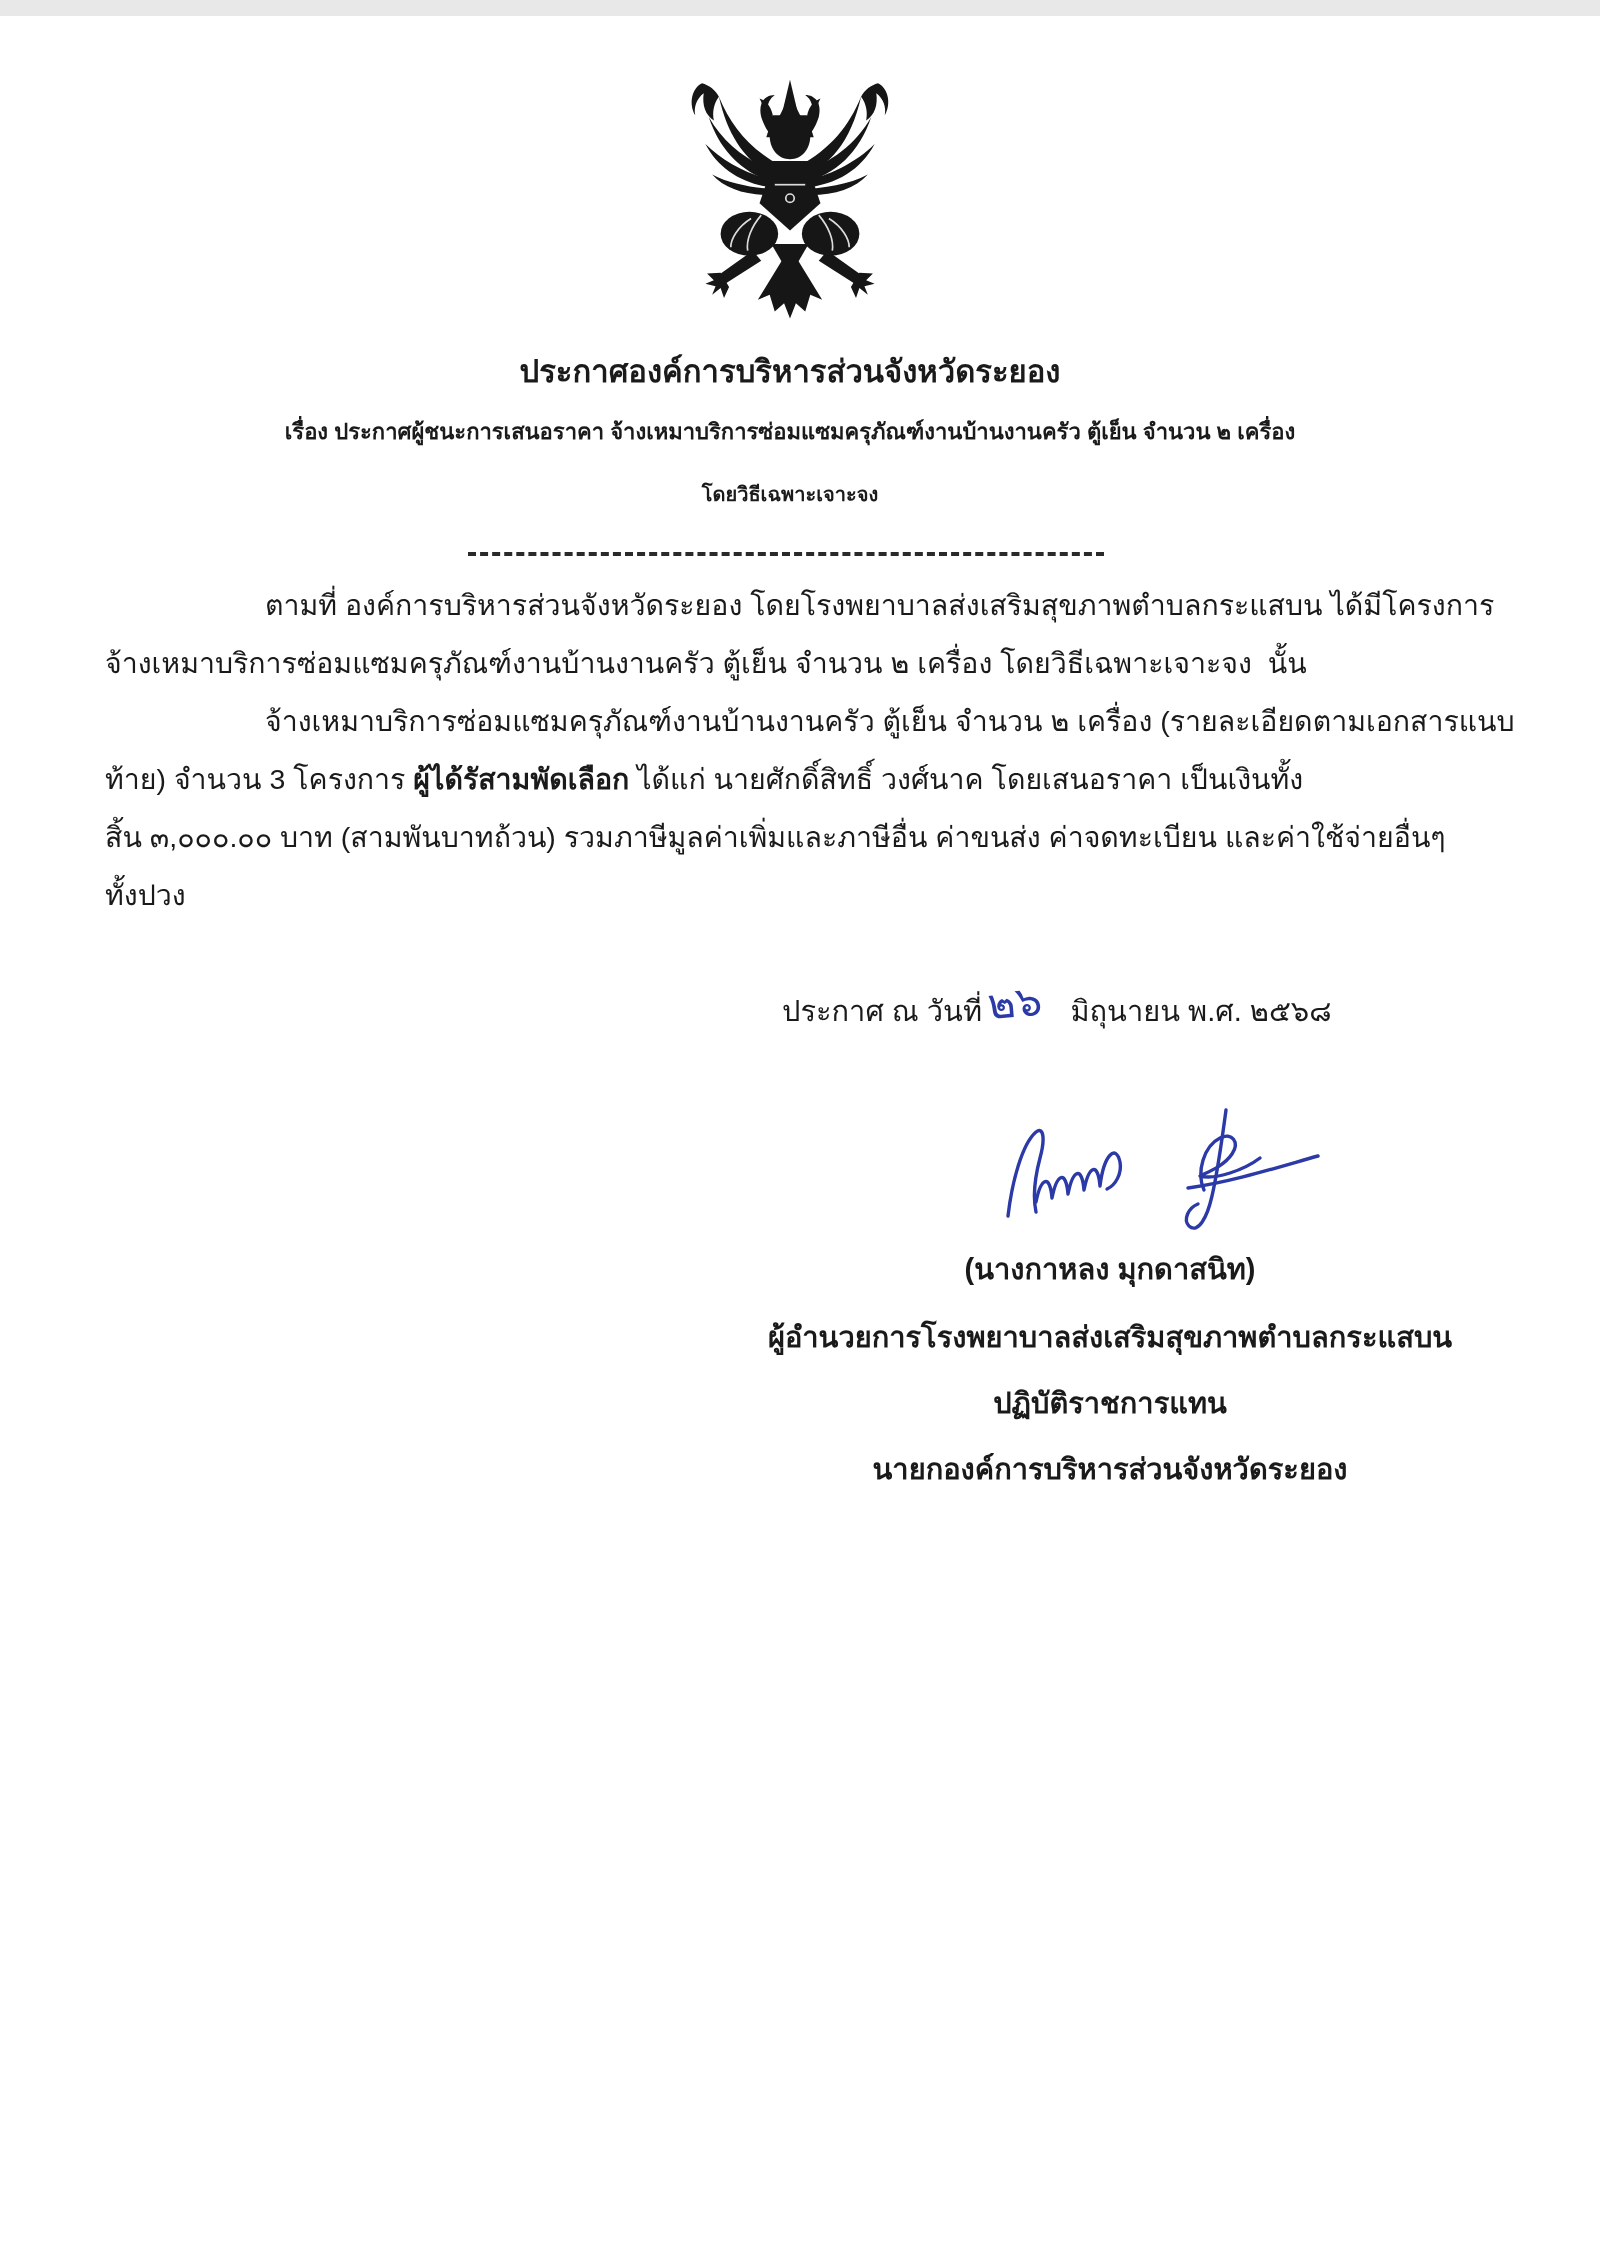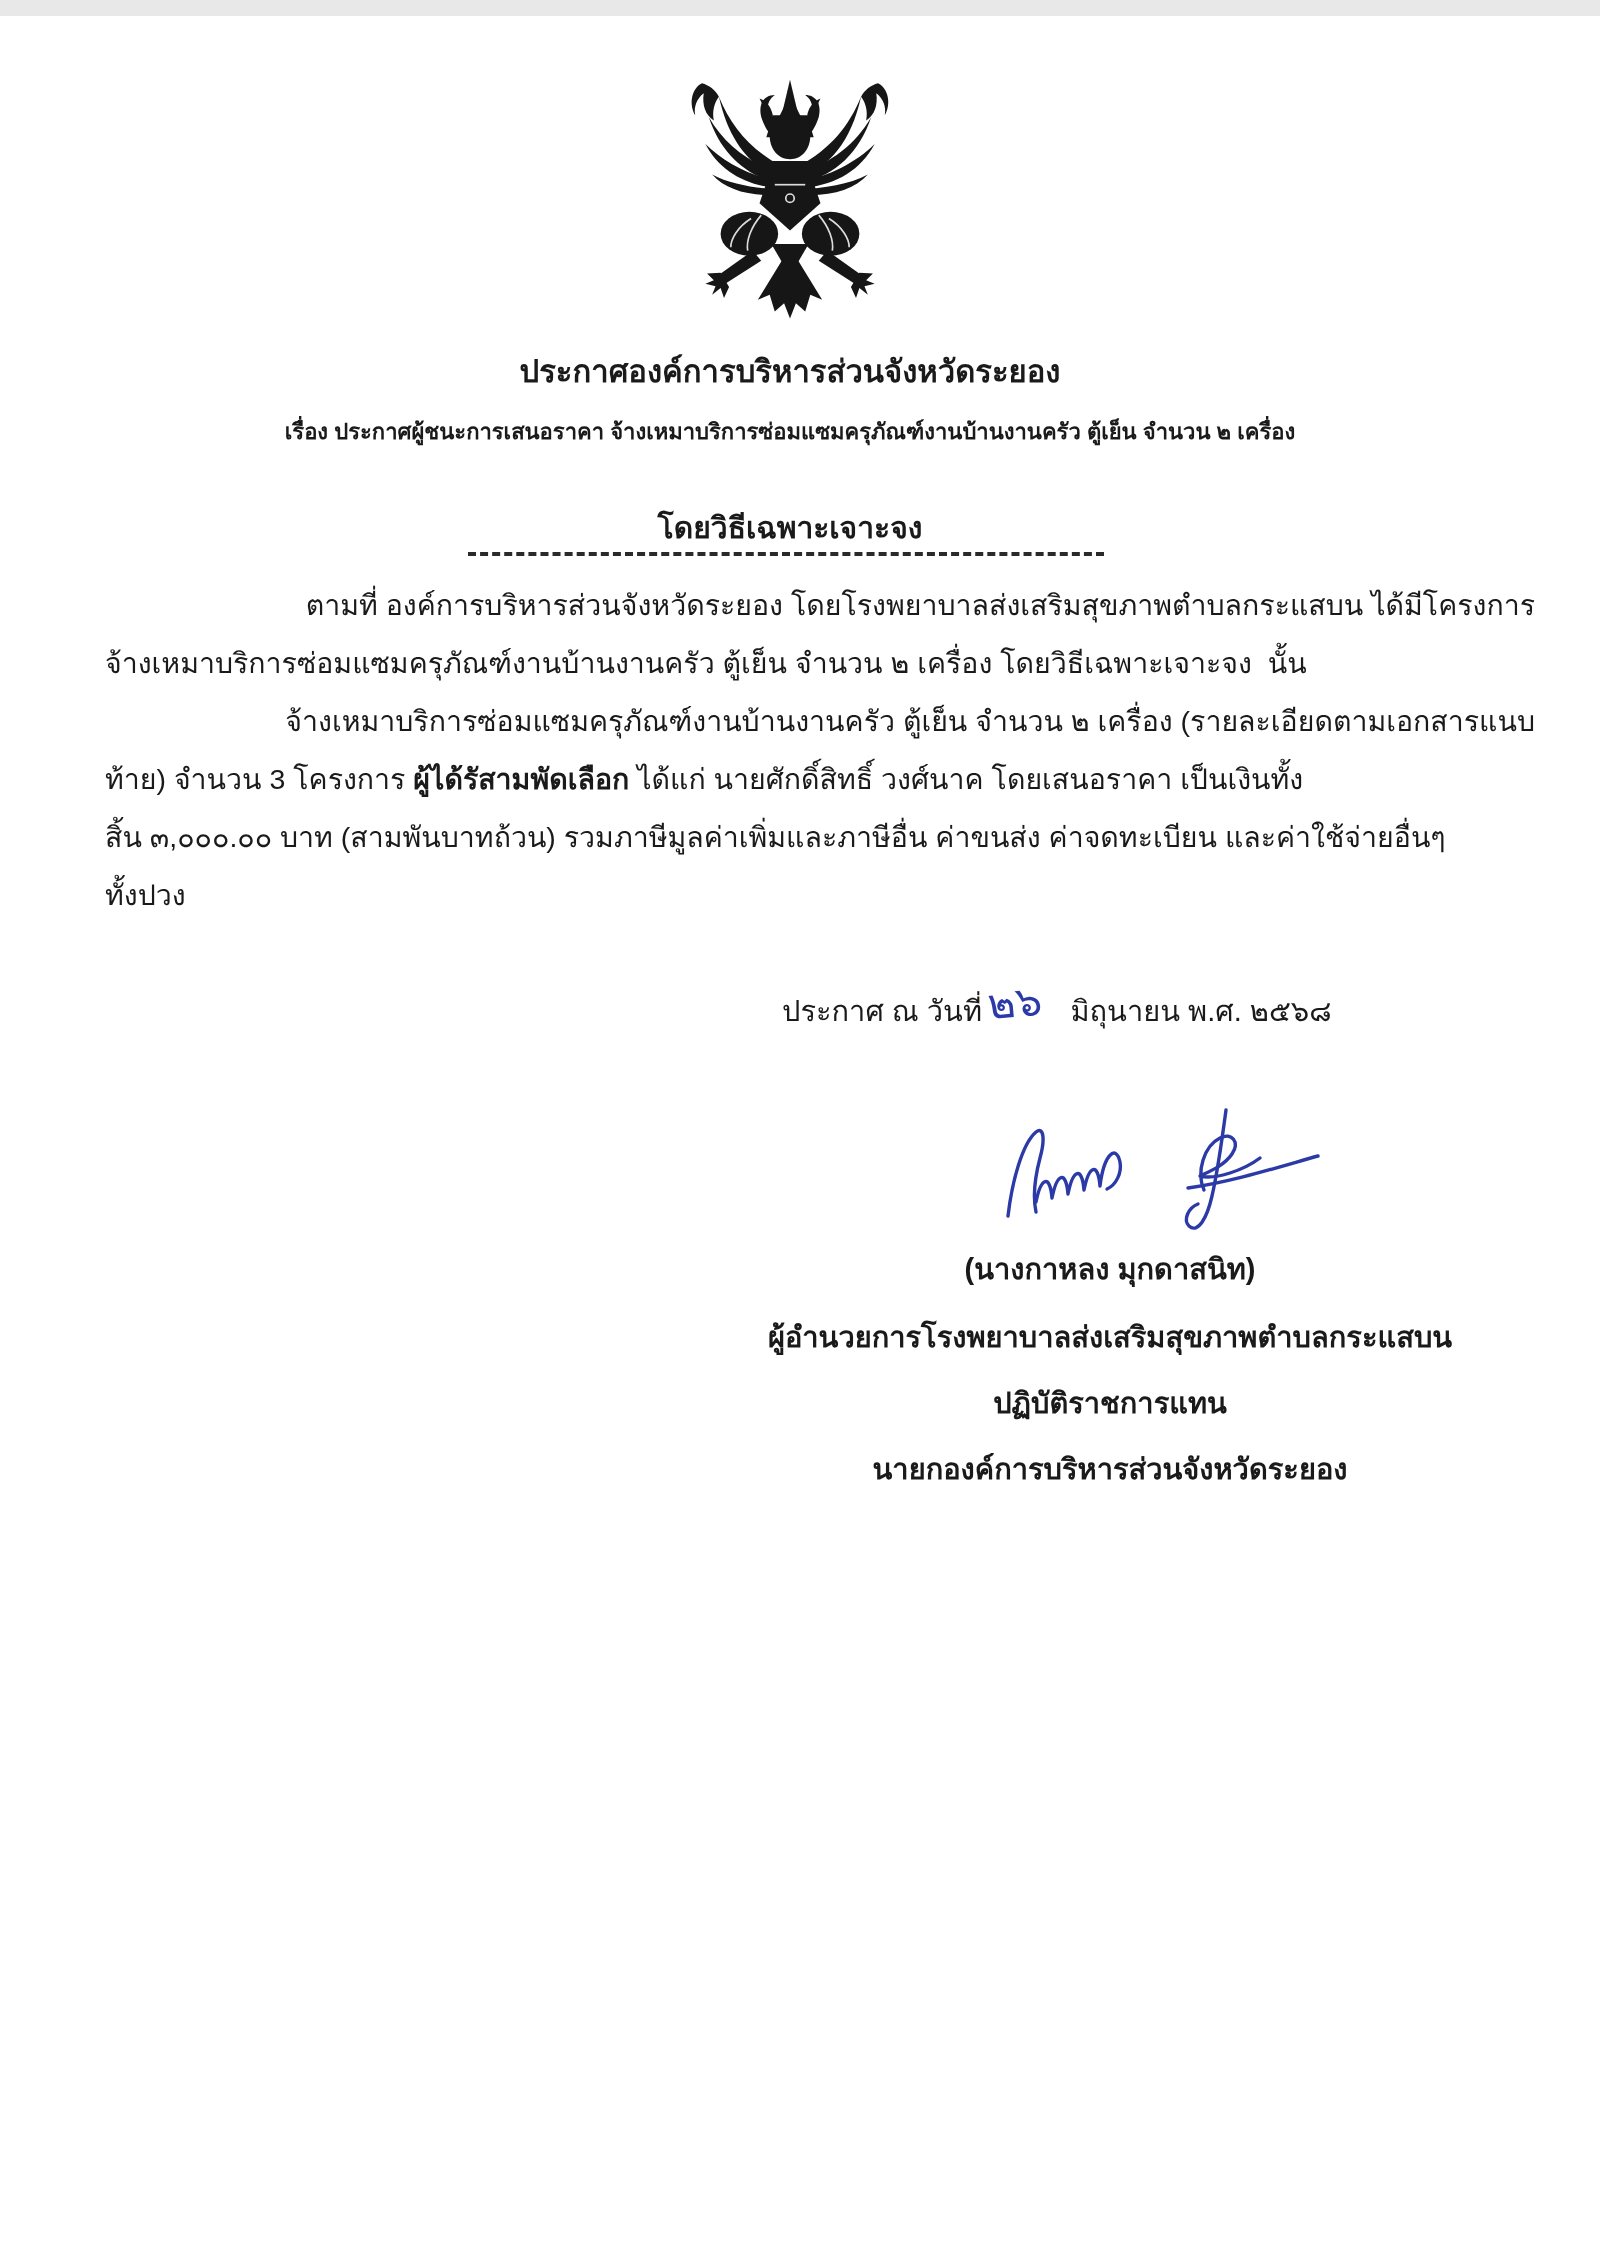--- a/index.html
+++ b/index.html
@@ -12,31 +12,31 @@
     color:#1a1a1a;
     overflow:hidden;
   }
   .emblem { position:absolute; left:680px; top:62px; width:220px; height:254px; }
   .heading-line {
     position:absolute; left:90px; width:1400px;
     text-align:center; font-weight:700; white-space:pre;
   }
   .doc-title   { top:330px; font-size:31px; }
   .doc-subj1   { top:398px; font-size:22px; }
-  .doc-subj2   { top:488px; font-size:30px; }
+  .doc-subj2   { top:462px; font-size:20px; }
   .divider {
     position:absolute; left:468px; top:536px; width:636px;
     border-top:4px dashed #2a2a2a; height:0;
   }
   .body-text {
     position:absolute; left:105px; top:560px; width:1430px;
     font-size:28.5px;
   }
   .body-line { height:58px; line-height:58px; white-space:pre; }
-  .indent { padding-left:160px;text-align:right; }
+  .indent { padding-left:160px; }
   .bold { font-weight:700; }
   .date-line {
     position:absolute; left:782px; top:972px;
     font-size:29px; white-space:pre;
   }
   .hand-day {
     display:inline-block;
     color:#2b3aa6;
     font-size:42px; line-height:30px;
     transform:rotate(-5deg) translateY(-4px);

